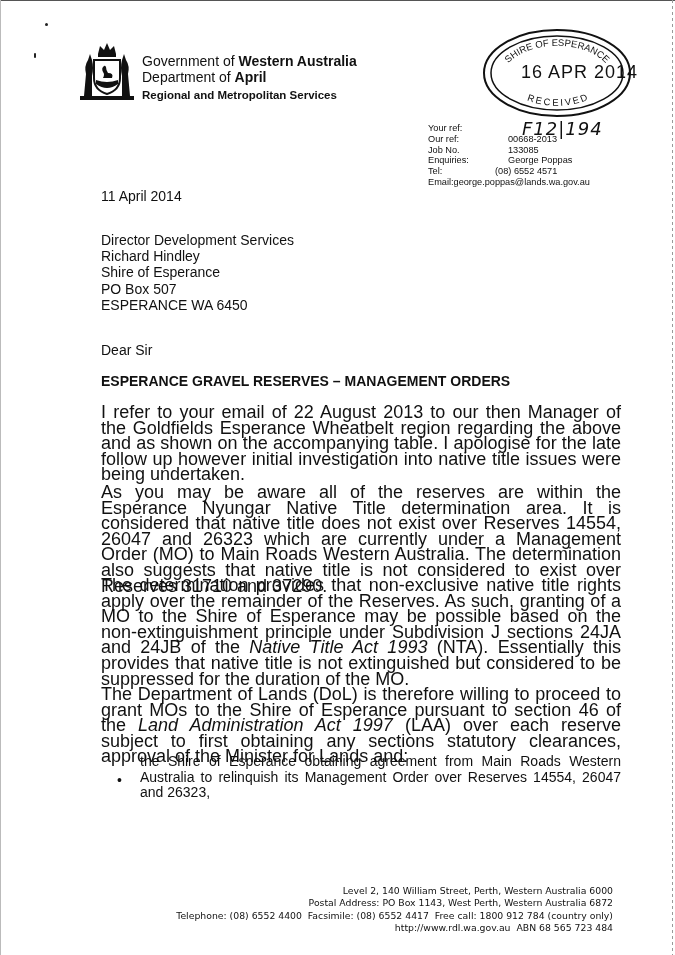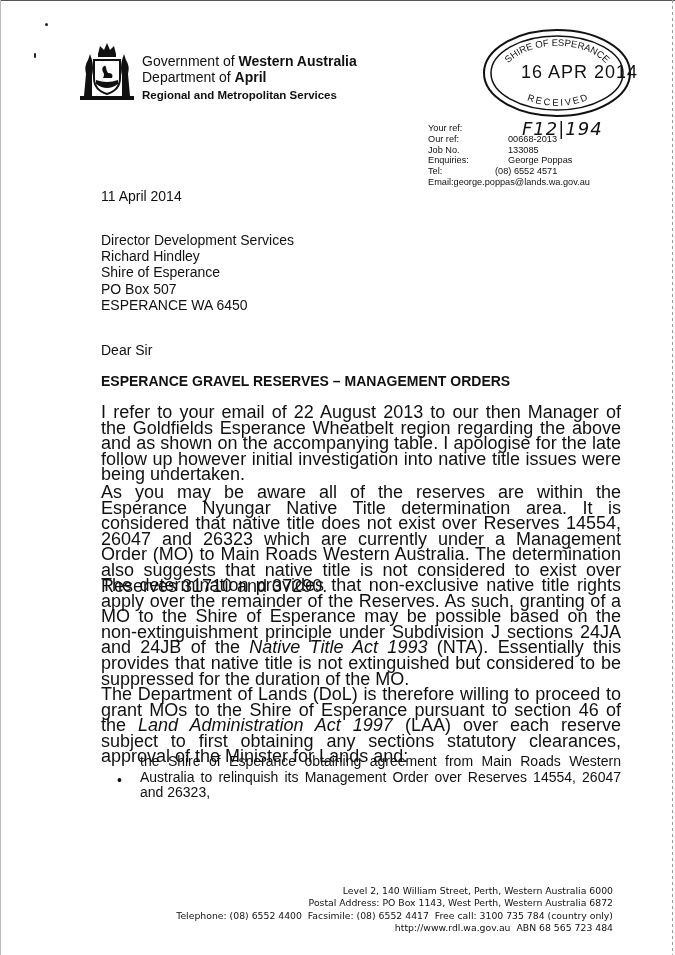--- a/index.html
+++ b/index.html
@@ -168,15 +168,15 @@
 <div class="para p2">As you may be aware all of the reserves are within the Esperance Nyungar Native Title determination area. It is considered that native title does not exist over Reserves 14554, 26047 and 26323 which are currently under a Management Order (MO) to Main Roads Western Australia. The determination also suggests that native title is not considered to exist over Reserves 31710 and 37290.</div>
 <div class="para p3"><span>The determination provides that non-exclusive native title rights apply over the remainder of the Reserves. As such, granting of a MO to the Shire of Esperance may be possible based on the non-extinguishment principle under Subdivision J sections 24JA and 24JB of the </span><i>Native Title Act 1993</i><span> (NTA). Essentially this provides that native title is not extinguished but considered to be suppressed for the duration of the MO.</span></div>
 <div class="para p4"><span>The Department of Lands (DoL) is therefore willing to proceed to grant MOs to the Shire of Esperance pursuant to section 46 of the </span><i>Land Administration Act 1997</i><span> (LAA) over each reserve subject to first obtaining any sections statutory clearances, approval of the Minister for Lands and:</span></div>
 
 <div class="bullet">•</div>
 <div class="bullet-text">the Shire of Esperance obtaining agreement from Main Roads Western Australia to relinquish its Management Order over Reserves 14554, 26047 and 26323,</div>
 
 <div class="footer">
   <div>Level 2, 140 William Street, Perth, Western Australia 6000</div>
   <div>Postal Address: PO Box 1143, West Perth, Western Australia 6872</div>
-  <div style="white-space:pre;">Telephone: (08) 6552 4400  Facsimile: (08) 6552 4417  Free call: 3100 735 784 (country only)</div>
+  <div style="white-space:pre;">Telephone: (08) 6552 4400  Facsimile: (08) 6552 4417  Free call: 1800 912 784 (country only)</div>
   <div style="white-space:pre;">http://www.rdl.wa.gov.au  ABN 68 565 723 484</div>
 </div>
 
 </body></html>

